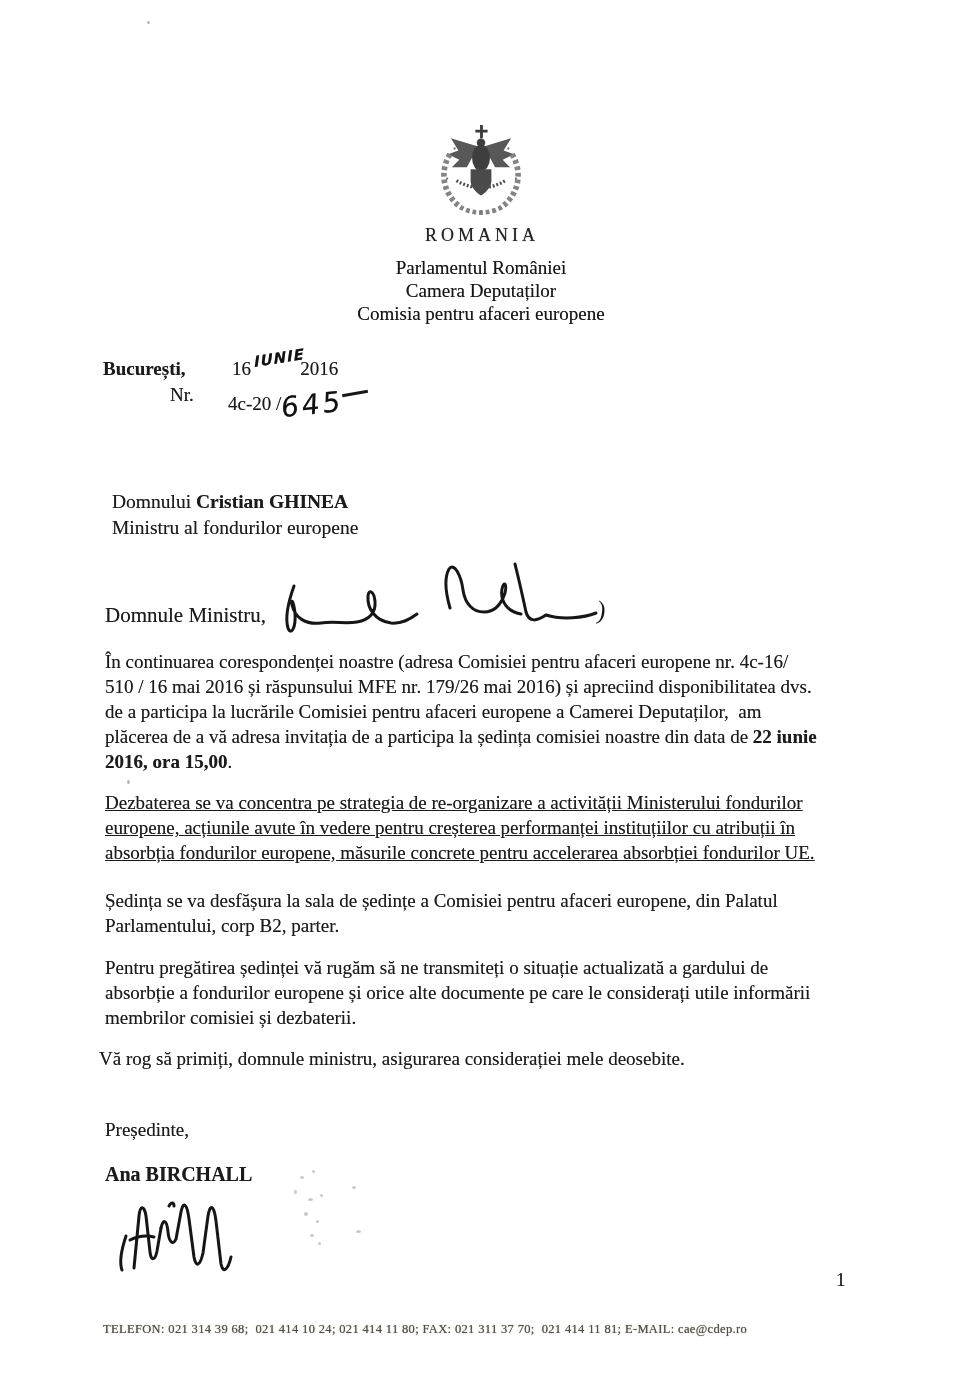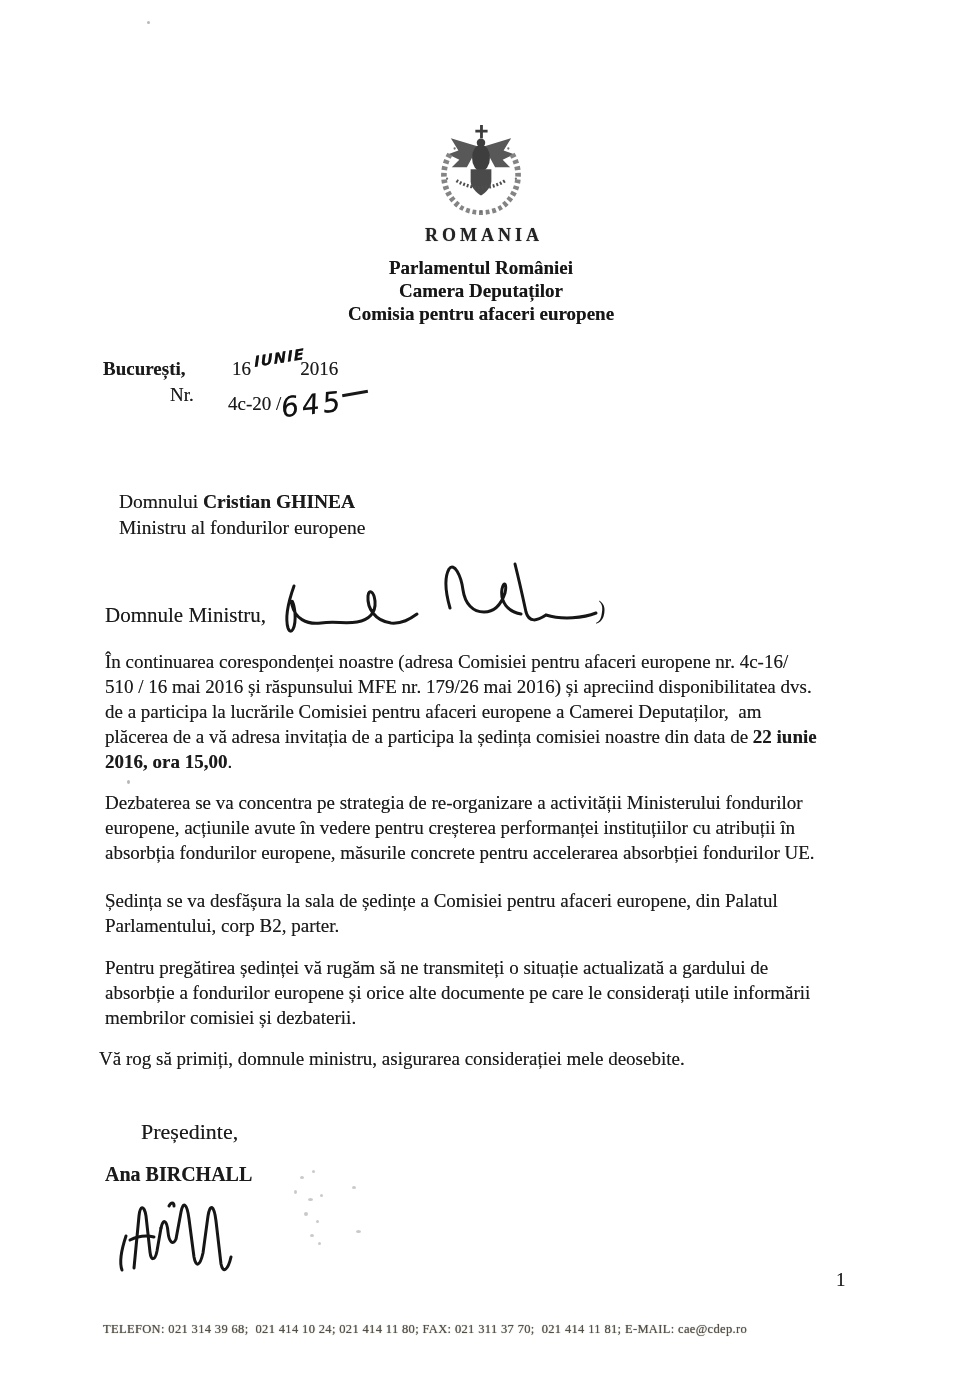--- a/index.html
+++ b/index.html
@@ -14,27 +14,27 @@
   }
   .abs{position:absolute;}
   .doc-text{text-shadow:0 0 0.5px rgba(25,25,25,0.55);}
   .b{font-weight:bold;}
   .tline{white-space:pre;line-height:25px;font-size:19px;}
 
   
   .emblem-wrap{left:425px;top:124px;width:112px;text-align:center;}
   .emblem-svg{display:block;margin:0 auto;opacity:.92;}
   .emblem-caption{
-    margin-top:3px;font-size:18px;font-weight:bold;letter-spacing:4px;
+    margin-top:3px;font-size:18px;font-weight:normal;letter-spacing:4px;
     color:#232323;text-shadow:0 0 1px rgba(40,40,40,.6);
   }
 
   
   .header-block{left:175px;top:256px;width:612px;text-align:center;}
-  .header-block div{font-size:19px;font-weight:bold;line-height:23px;color:#161616;}
+  .header-block div{font-size:19px;font-weight:normal;line-height:23px;color:#161616;}
 
   
   .meta-city{left:103px;top:358px;font-size:19px;font-weight:bold;}
   .meta-date{left:232px;top:358px;font-size:19px;}
   .hw-month{
     display:inline-block;position:relative;top:-12px;left:1px;
     margin:0 -4px 0 2px;
     font-family:"DejaVu Sans",sans-serif;
     font-style:italic;font-weight:bold;font-size:15px;letter-spacing:1px;
     text-transform:uppercase;
@@ -48,34 +48,34 @@
     font-family:"DejaVu Sans",sans-serif;
     font-size:28px;letter-spacing:3px;color:#111;
     transform:rotate(-6deg) skewX(-8deg);
   }
   .hw-dash{
     display:inline-block;width:26px;height:2.5px;background:#191919;
     position:relative;top:-16px;left:-2px;transform:rotate(-10deg);
   }
 
   
-  .addressee{left:119px;top:489px;font-size:19.5px;line-height:26px;}
+  .addressee{left:112px;top:489px;font-size:19.5px;line-height:26px;}
   .salutation{left:105px;top:603px;font-size:21px;}
   .sig-minister{left:272px;top:556px;}
   .hw-paren{left:597px;top:596px;font-size:26px;transform:rotate(8deg);color:#161616;}
 
   
   .p1{left:105px;top:649px;}
-  .p2{left:105px;top:790px;}
+  .p2{left:105px;top:790px;text-decoration:underline;}
   .p3{left:105px;top:888px;}
   .p4{left:105px;top:955px;}
   .closing{left:99px;top:1046px;}
 
   
-  .pres-title{left:105px;top:1119px;font-size:22px;margin-left:36px;}
+  .pres-title{left:105px;top:1119px;font-size:19px;}
   .pres-name{left:105px;top:1163px;font-size:20px;font-weight:bold;}
   .sig-president{left:112px;top:1176px;}
 
   
   .smudge{left:282px;top:1168px;width:100px;height:100px;opacity:.45;filter:blur(.4px);}
   .smudge i{position:absolute;display:block;background:#8a8a8a;border-radius:50%;}
 
   
   .dot-a{left:147px;top:21px;width:3px;height:3px;background:#9a9a9a;border-radius:50%;opacity:.7;}
   .dot-b{left:127px;top:780px;width:3px;height:4px;background:#7b7b7b;border-radius:50%;opacity:.55;}

